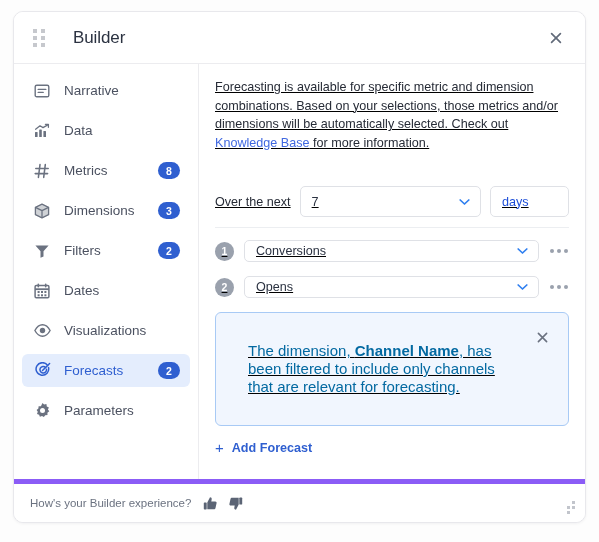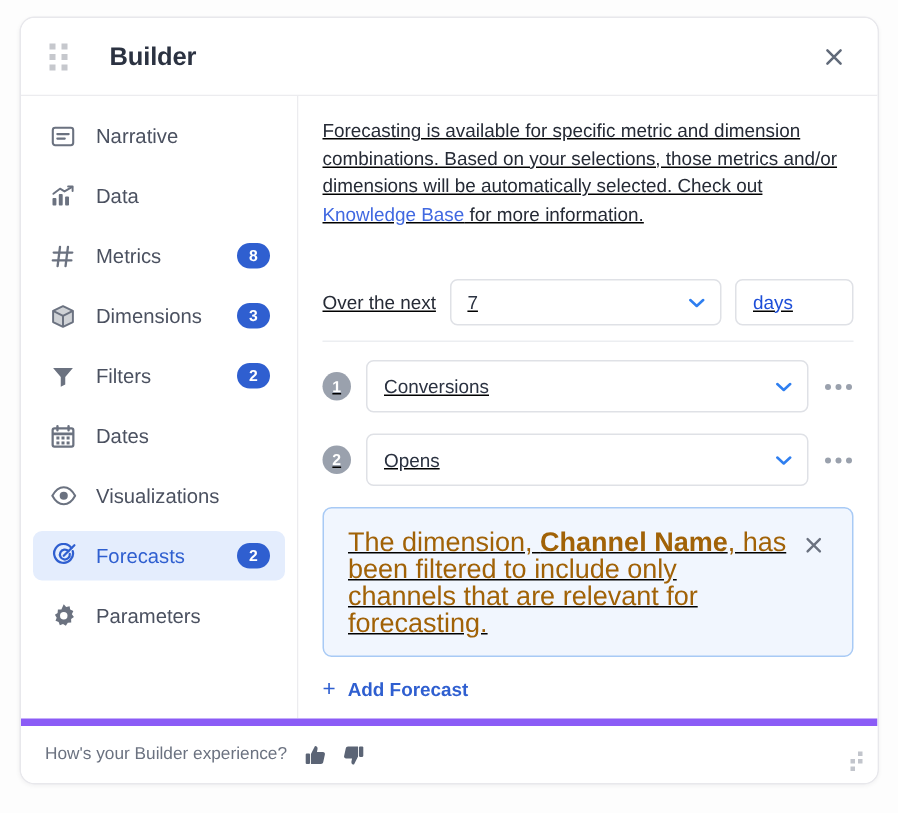--- a/index.html
+++ b/index.html
@@ -46,21 +46,21 @@
     display: grid;
     grid-template-columns: 4px 4px;
     grid-template-rows: 4px 4px 4px;
     gap: 3px 4px;
     cursor: move;
   }
   .drag-handle i { display:block; width:4px; height:4px; background:#c6c8cd; }
   .win-title {
     margin-left: 28px;
     font-size: 17px;
-    font-weight: bold;
+    font-weight: normal;
     color: #2b3241;
     letter-spacing: -0.1px;
   }
   .close-btn {
     position: absolute;
     right: 16px; top: 50%;
     transform: translateY(-50%);
     width: 26px; height: 26px;
     display: flex; align-items: center; justify-content: center;
     cursor: pointer;
@@ -180,46 +180,46 @@
   .num {
     flex: 0 0 19px;
     width: 19px; height: 19px;
     border-radius: 50%;
     background: #9aa1ad;
     color: #fff;
     font-size: 10.5px;
     font-weight: bold;
     display: flex; align-items: center; justify-content: center;
   }
-  .forecast-row .field { flex: 1 1 auto; height: 35px; min-width: 0; }
+  .forecast-row .field { flex: 1 1 auto; height: 22px; min-width: 0; }
   .kebab {
     flex: 0 0 20px;
     display: flex; align-items: center; justify-content: space-between;
     width: 20px;
     cursor: pointer;
     padding: 4px 1px;
   }
   .kebab i { display:block; width:4px; height:4px; border-radius:50%; background:#9aa1ad; }
 
   .notice {
     border: 1px solid #a8caf5;
     background: #f1f6fe;
     border-radius: 6px;
     padding: 13px 14px 13px 16px;
     display: flex;
     align-items: flex-start;
     gap: 10px;
     margin-bottom: 12px;
   }
   .notice p {
-    margin: 0;
+    margin: 16px;
     flex: 1 1 auto;
-    font-size: 18px;
+    font-size: 15px;
     line-height: 18px;
-    color: #a16207;
+    color: #0369a1;
   }
   .notice b { font-weight: bold; }
   .notice-close { flex: 0 0 18px; padding-top: 5px; cursor: pointer; line-height: 0; }
 
   .add-link {
     display: inline-flex;
     align-items: center;
     gap: 8px;
     color: #2f5fd0;
     font-size: 12.6px;

